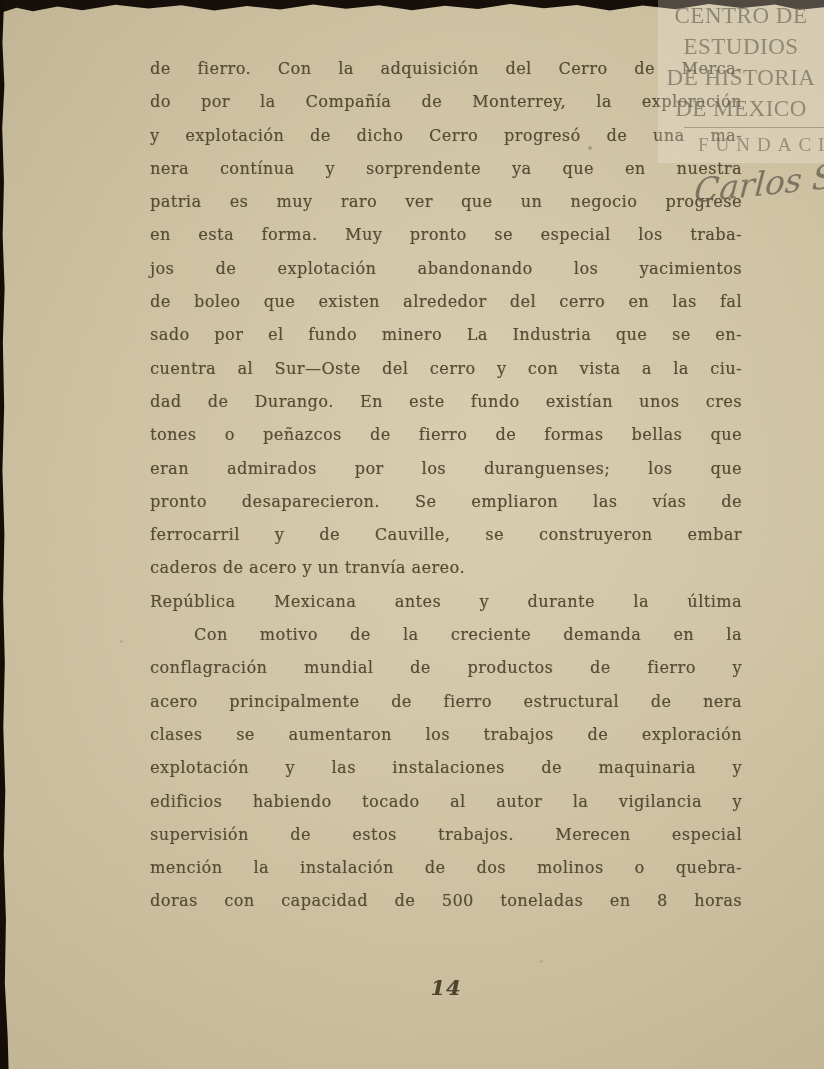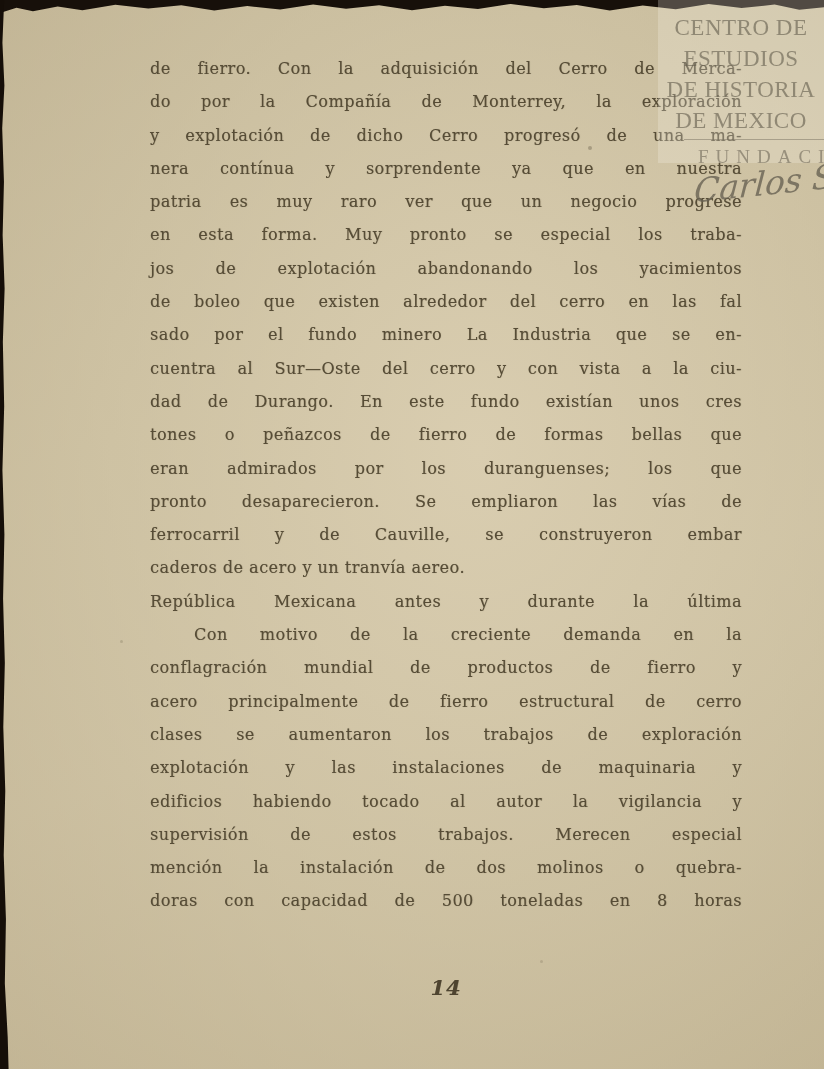--- a/index.html
+++ b/index.html
@@ -37,21 +37,21 @@
   }
   
   .watermark{
     position:absolute;right:0;top:0;width:166px;height:163px;
     background:rgba(246,242,233,.26);
     font-family:"Liberation Serif", serif;
     color:rgba(100,93,78,.62);
     text-align:center;
   }
   .wm-line{font-size:23px;line-height:31px;letter-spacing:.5px;white-space:nowrap;}
-  .wm-line.first{margin-top:12px;}
+  .wm-line.first{margin-top:0;}
   .wm-rule{margin:3px 0 0 26px;border-top:1.6px solid rgba(120,112,96,.5);}
   .wm-fund{margin-top:6px;font-size:19px;letter-spacing:7px;white-space:nowrap;color:rgba(100,93,78,.55);margin-left:40px;}
   .signature{
     position:absolute;left:694px;top:163px;width:160px;
     font-family:"DejaVu Serif", serif;font-style:italic;
     font-size:33px;color:rgba(104,97,83,.8);
     transform:rotate(-6deg) skewX(-10deg);
     white-space:nowrap;
   }
   
@@ -80,21 +80,21 @@
       <div class="t-line">cuentra al Sur—Oste del cerro y con vista a la ciu-</div>
       <div class="t-line">dad de Durango. En este fundo existían unos cres</div>
       <div class="t-line">tones o peñazcos de fierro de formas bellas que</div>
       <div class="t-line">eran admirados por los duranguenses; los que</div>
       <div class="t-line">pronto desaparecieron. Se empliaron las vías de</div>
       <div class="t-line">ferrocarril y de Cauville, se construyeron embar</div>
       <div class="t-line no-just">caderos de acero y un tranvía aereo.</div>
       <div class="t-line">República Mexicana antes y durante la última</div>
       <div class="t-line indent">Con motivo de la creciente demanda en la</div>
       <div class="t-line">conflagración mundial de productos de fierro y</div>
-      <div class="t-line">acero principalmente de fierro estructural de cerro</div>
+      <div class="t-line">acero principalmente de fierro estructural de nera</div>
       <div class="t-line">clases se aumentaron los trabajos de exploración</div>
       <div class="t-line">explotación y las instalaciones de maquinaria y</div>
       <div class="t-line">edificios habiendo tocado al autor la vigilancia y</div>
       <div class="t-line">supervisión de estos trabajos. Merecen especial</div>
       <div class="t-line">mención la instalación de dos molinos o quebra-</div>
       <div class="t-line">doras con capacidad de 500 toneladas en 8 horas</div>
     </div>
 
   <div class="page-number">14</div>
 

